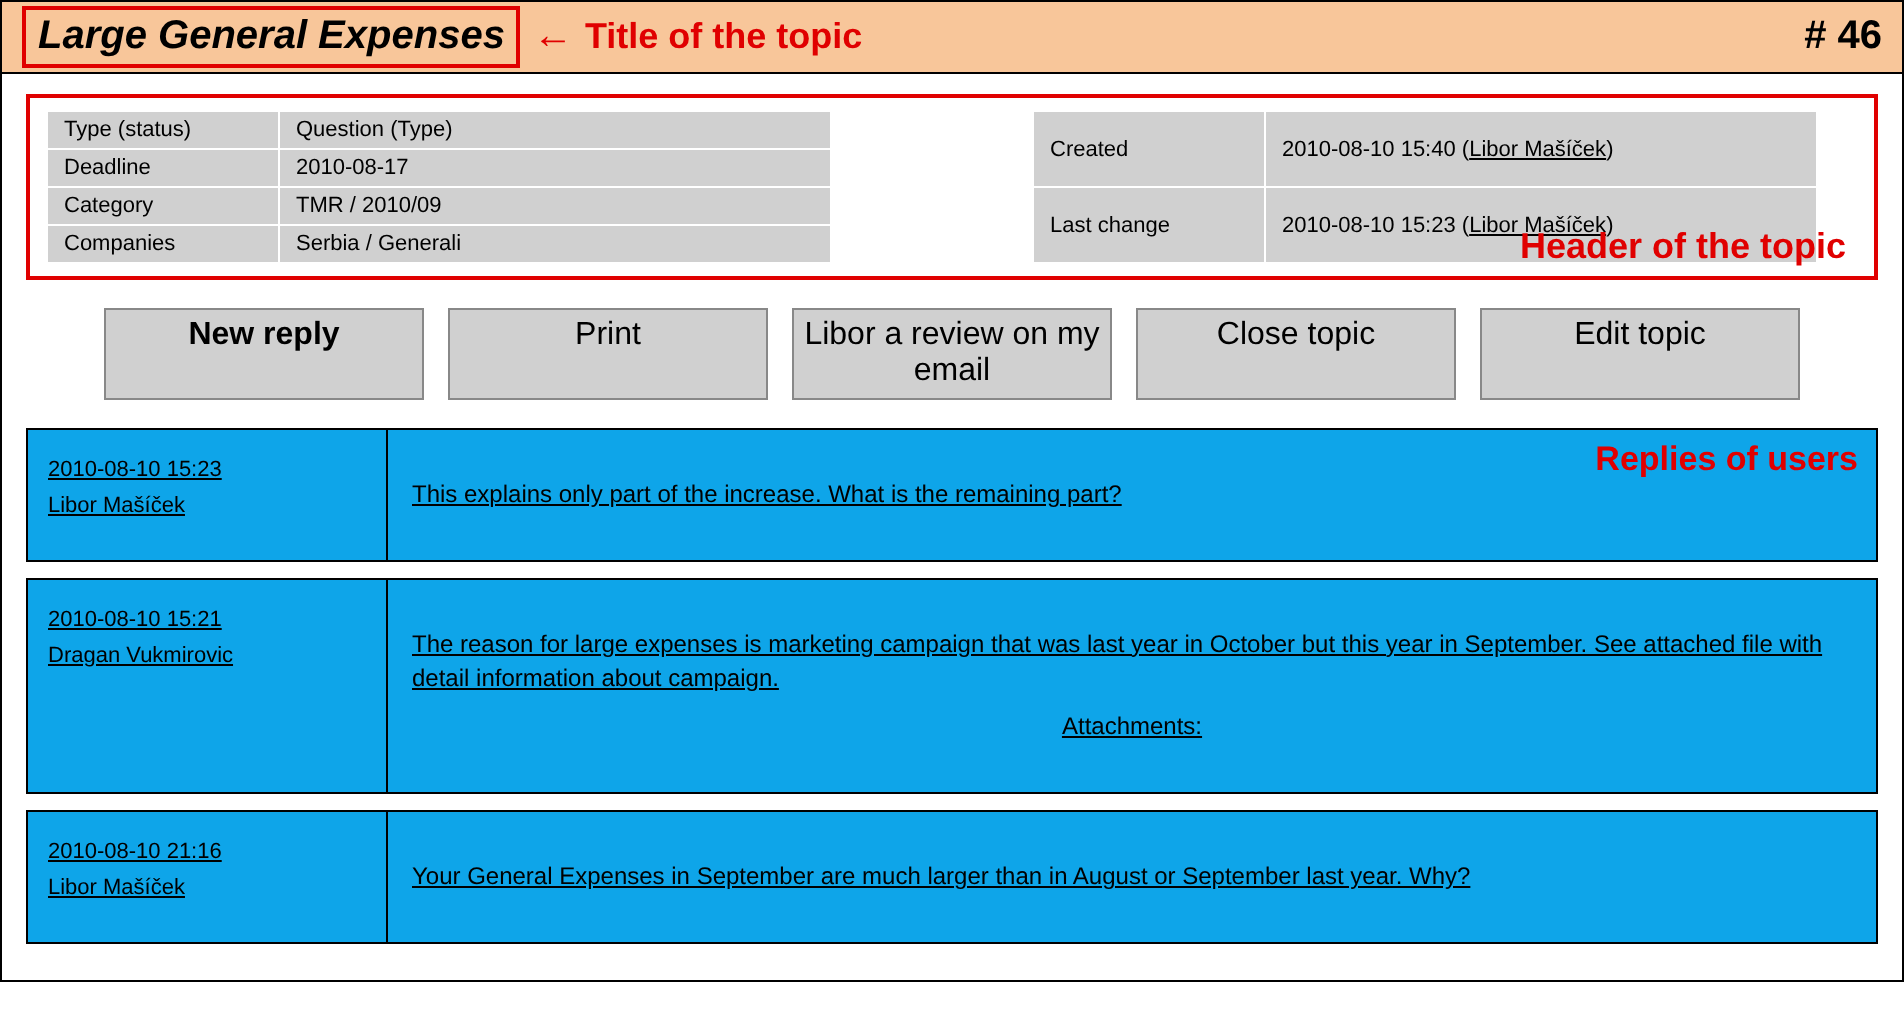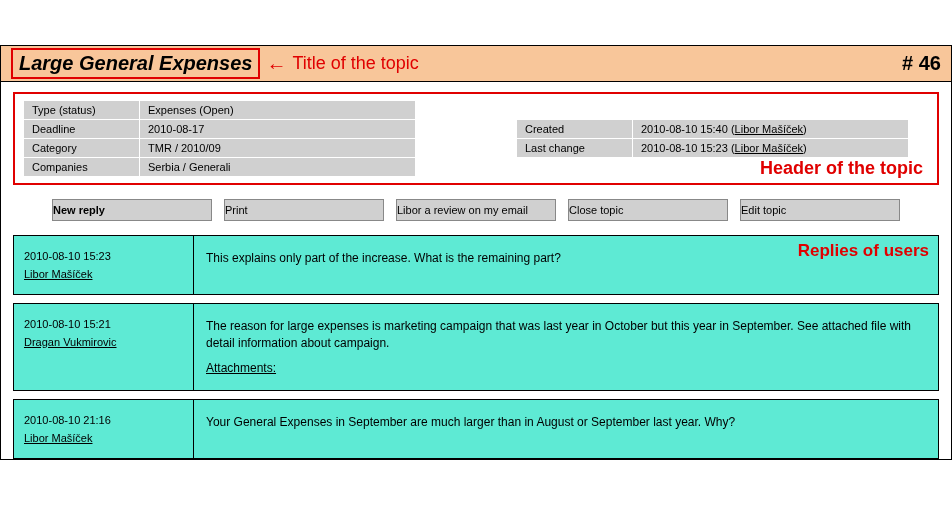--- a/index.html
+++ b/index.html
@@ -6,24 +6,23 @@
   body {
     margin: 0;
     padding: 0;
     font-family: Verdana, Arial, sans-serif;
     font-size: 12px;
     background: #fff;
     color: #000;
   }
   .outer {
     width: 952px;
-    height: 415px;
+    height: 491px;
     border: 1px solid #000;
     position: relative;
-    margin-top: 45px;
   }
   .title-bar {
     background: #f8c69a;
     border-bottom: 1px solid #000;
     display: flex;
     align-items: center;
     justify-content: space-between;
     padding: 4px 10px;
     height: 36px;
   }
@@ -36,38 +35,37 @@
   }
   .title-arrow {
     color: #e00000;
     font-size: 20px;
     font-weight: bold;
     margin: 0 6px;
   }
   .title-anno {
     color: #e00000;
     font-size: 18px;
-    font-weight: normal;
+    font-weight: bold;
   }
   .title-num {
     font-size: 20px;
     font-weight: bold;
   }
   .content {
     padding: 10px 12px;
   }
   .header-frame {
     border: 2px solid #e00000;
     padding: 6px 8px 6px 8px;
     position: relative;
   }
   .header-cols {
     display: flex;
     gap: 100px;
-    align-items: center;
   }
   .header-table {
     border-collapse: separate;
     border-spacing: 1px;
     font-size: 11px;
   }
   .header-table td {
     background: #d0d0d0;
     padding: 3px 8px;
     white-space: nowrap;
@@ -90,64 +88,67 @@
   .buttons {
     display: flex;
     justify-content: center;
     gap: 12px;
     margin: 14px 0 14px 0;
   }
   .btn {
     background: #d0d0d0;
     border: 1px solid #888;
     padding: 4px 0;
-    font-size: 11px;
+    font-size: 16px;
+    text-align: center;
     cursor: pointer;
     width: 160px;
   }
   .btn.bold { font-weight: bold; }
   .replies {
     position: relative;
   }
   .replies-anno {
     position: absolute;
     right: 10px;
     top: 6px;
     color: #e00000;
     font-size: 17px;
     font-weight: bold;
     z-index: 2;
   }
   .reply {
     border: 1px solid #000;
-    background: #5eead4;
+    background: #0ea5e9;
     display: flex;
     margin-bottom: 8px;
+    text-decoration: underline;
   }
   .reply-meta {
     width: 180px;
     border-right: 1px solid #000;
     padding: 14px 10px;
     font-size: 11px;
   }
   .reply-meta .author {
     text-decoration: underline;
     display: inline-block;
     margin-top: 6px;
     cursor: pointer;
   }
   .reply-body {
     flex: 1;
-    padding: 14px 12px;
+    padding: 24px 12px;
     font-size: 12px;
     line-height: 1.4;
   }
   .attach-hdr {
     text-decoration: underline;
     margin-top: 8px;
+    text-align: center;
   }
   .attach-item {
     margin-left: 24px;
   }
   .attach-link {
     color: #0030c0;
     text-decoration: underline;
     cursor: pointer;
   }
 </style>
@@ -166,21 +167,21 @@
   </div>
 
   <div class="content">
 
     <div class="header-frame">
       <div class="header-cols">
         <table class="header-table">
           <tbody>
               <tr>
             <td class="k">Type (status)</td>
-            <td class="v">Expenses (Open)</td>
+            <td class="v">Question (Type)</td>
           </tr>
           <tr>
             <td class="k">Deadline</td>
             <td class="v">2010-08-17</td>
           </tr>
           <tr>
             <td class="k">Category</td>
             <td class="v">TMR / 2010/09</td>
           </tr>
           <tr>

